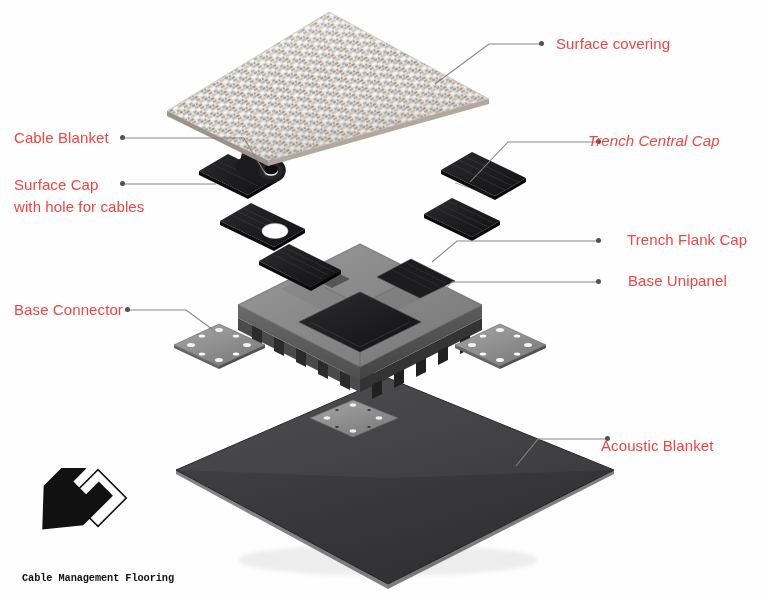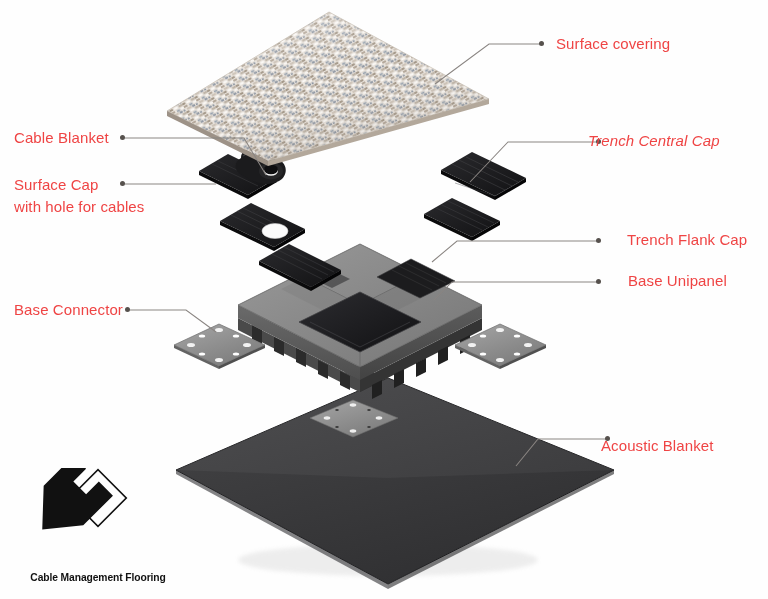--- a/index.html
+++ b/index.html
@@ -34,21 +34,21 @@
   
   #logo{position:absolute;left:14px;top:468px;width:168px;height:122px;}
   .logo-word{
     position:absolute;left:8px;top:74px;width:152px;text-align:center;
     font-family:"DejaVu Sans","Liberation Sans",sans-serif;
     font-weight:bold;font-size:27px;letter-spacing:-0.4px;color:#111;
     line-height:30px;
   }
   .logo-tag{
     position:absolute;left:8px;top:104px;width:152px;text-align:center;
-    font-family:Liberation Sans, sans-serif;
+    font-family:Liberation Mono, monospace;
     font-weight:bold;font-size:10.3px;letter-spacing:-0.1px;color:#111;
   }
 </style>
 </head>
 <body>
 
 <div id="stage">
 
   <svg id="art" width="768" height="599" viewBox="0 0 768 599" style="position:absolute;left:0;top:0;">
     <defs>

